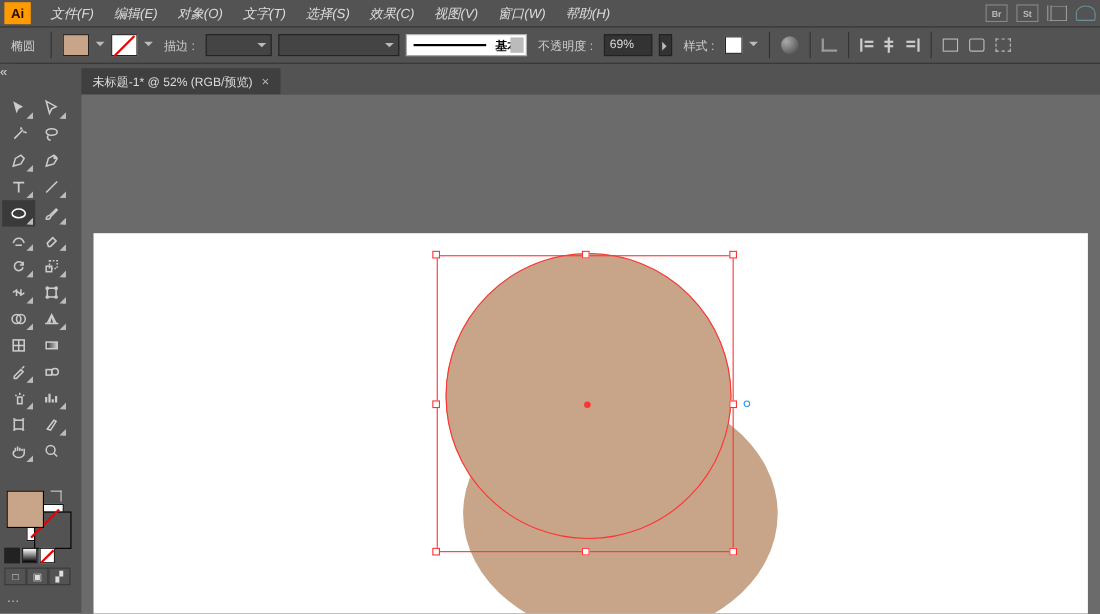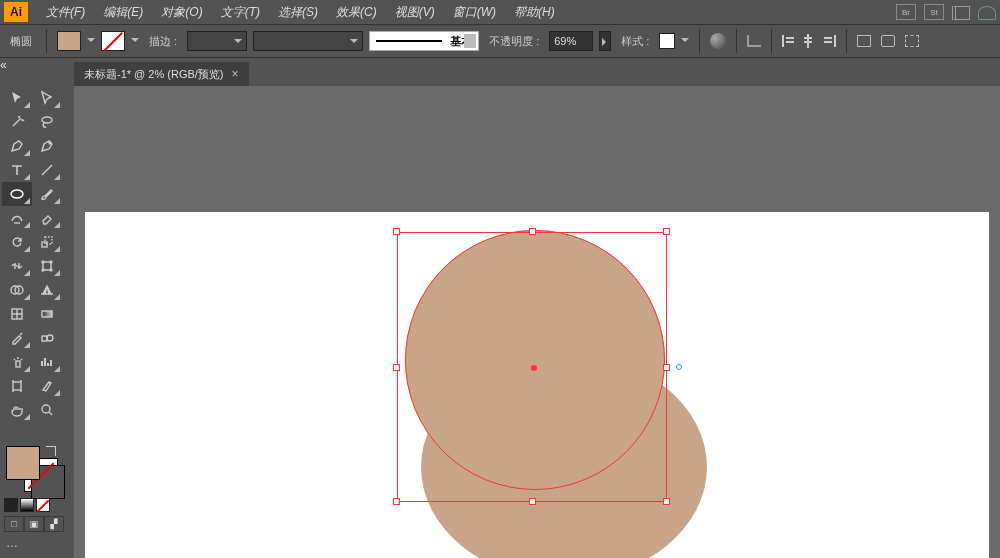--- a/index.html
+++ b/index.html
@@ -2,21 +2,21 @@
 <html><head>
 <meta charset="utf-8">
 <style>
   * { margin: 0; padding: 0; box-sizing: border-box; user-select: none; }
   body { width: 1000px; height: 558px; background: #535353; font-family: sans-serif; font-size: 12px; color: #ddd; overflow: hidden; position: relative; }
 
   
   .menubar { height: 24px; background: #535353; display: flex; align-items: center; padding: 0 4px; gap: 2px; }
   .ai-logo { width: 24px; height: 20px; background: #ff9a00; color: #2c0a00; font-weight: bold; font-size: 12px; display: flex; align-items: center; justify-content: center; margin-right: 8px; }
   .menu-item { padding: 2px 8px; font-size: 12px; color: #ddd; cursor: default; font-style: italic; }
-  .menu-right { margin-left: auto; display: flex; gap: 8px; align-items: flex-end; }
+  .menu-right { margin-left: auto; display: flex; gap: 8px; align-items: center; font-weight: bold; }
   .menu-box { width: 20px; height: 16px; border: 1px solid #888; display: flex; align-items: center; justify-content: center; font-size: 8px; color: #bbb; }
   .menu-cloud { width: 18px; height: 14px; border: 1px solid #7ab; border-radius: 50% 50% 2px 2px; opacity: .7; }
 
   
   .optionsbar { height: 34px; background: #535353; border-top: 1px solid #333; border-bottom: 1px solid #333; display: flex; align-items: center; padding: 0 6px; gap: 6px; }
   .opt-label { font-size: 11px; color: #ccc; padding: 0 4px; }
   .swatch { width: 24px; height: 20px; border: 1px solid #222; }
   .fill-swatch { background: #c8a589; }
   .no-stroke { position: relative; background: #fff; }
   .no-stroke::after { content: ''; position: absolute; left: -2px; right: -2px; top: 50%; border-top: 2px solid #e00; transform: rotate(-45deg); }
@@ -140,21 +140,21 @@
   <div class="opt-sep"></div>
   <div style="width:14px;height:12px;border:1px solid #bbb;"></div>
   <div style="width:14px;height:12px;border:1px solid #bbb;border-radius:2px;margin-left:4px;"></div>
   <div style="width:14px;height:12px;border:1px dashed #bbb;margin-left:4px;"></div>
 </div>
 
 <div class="vstrip">«</div>
 
 <div class="doctabs">
   <div class="doctab">
-    <span>未标题-1* @ 2% (RGB/预览)</span>
+    <span>未标题-1* @ 52% (RGB/预览)</span>
     <span class="x">×</span>
   </div>
 </div>
 
 <div class="tools">
   <div class="tool">
       <svg viewBox="0 0 16 16">
         <path d="M3 2l3 11 2-4 4-2z" fill="#ccc" stroke="none"></path>
       </svg>
       <span class="tri"></span>

